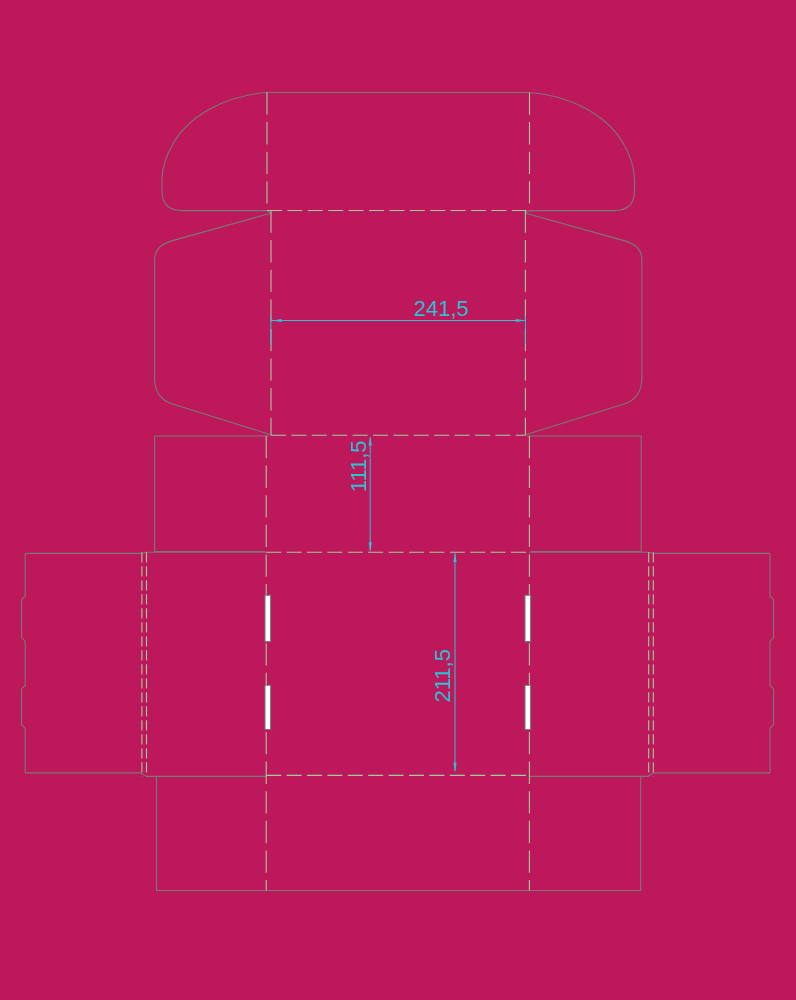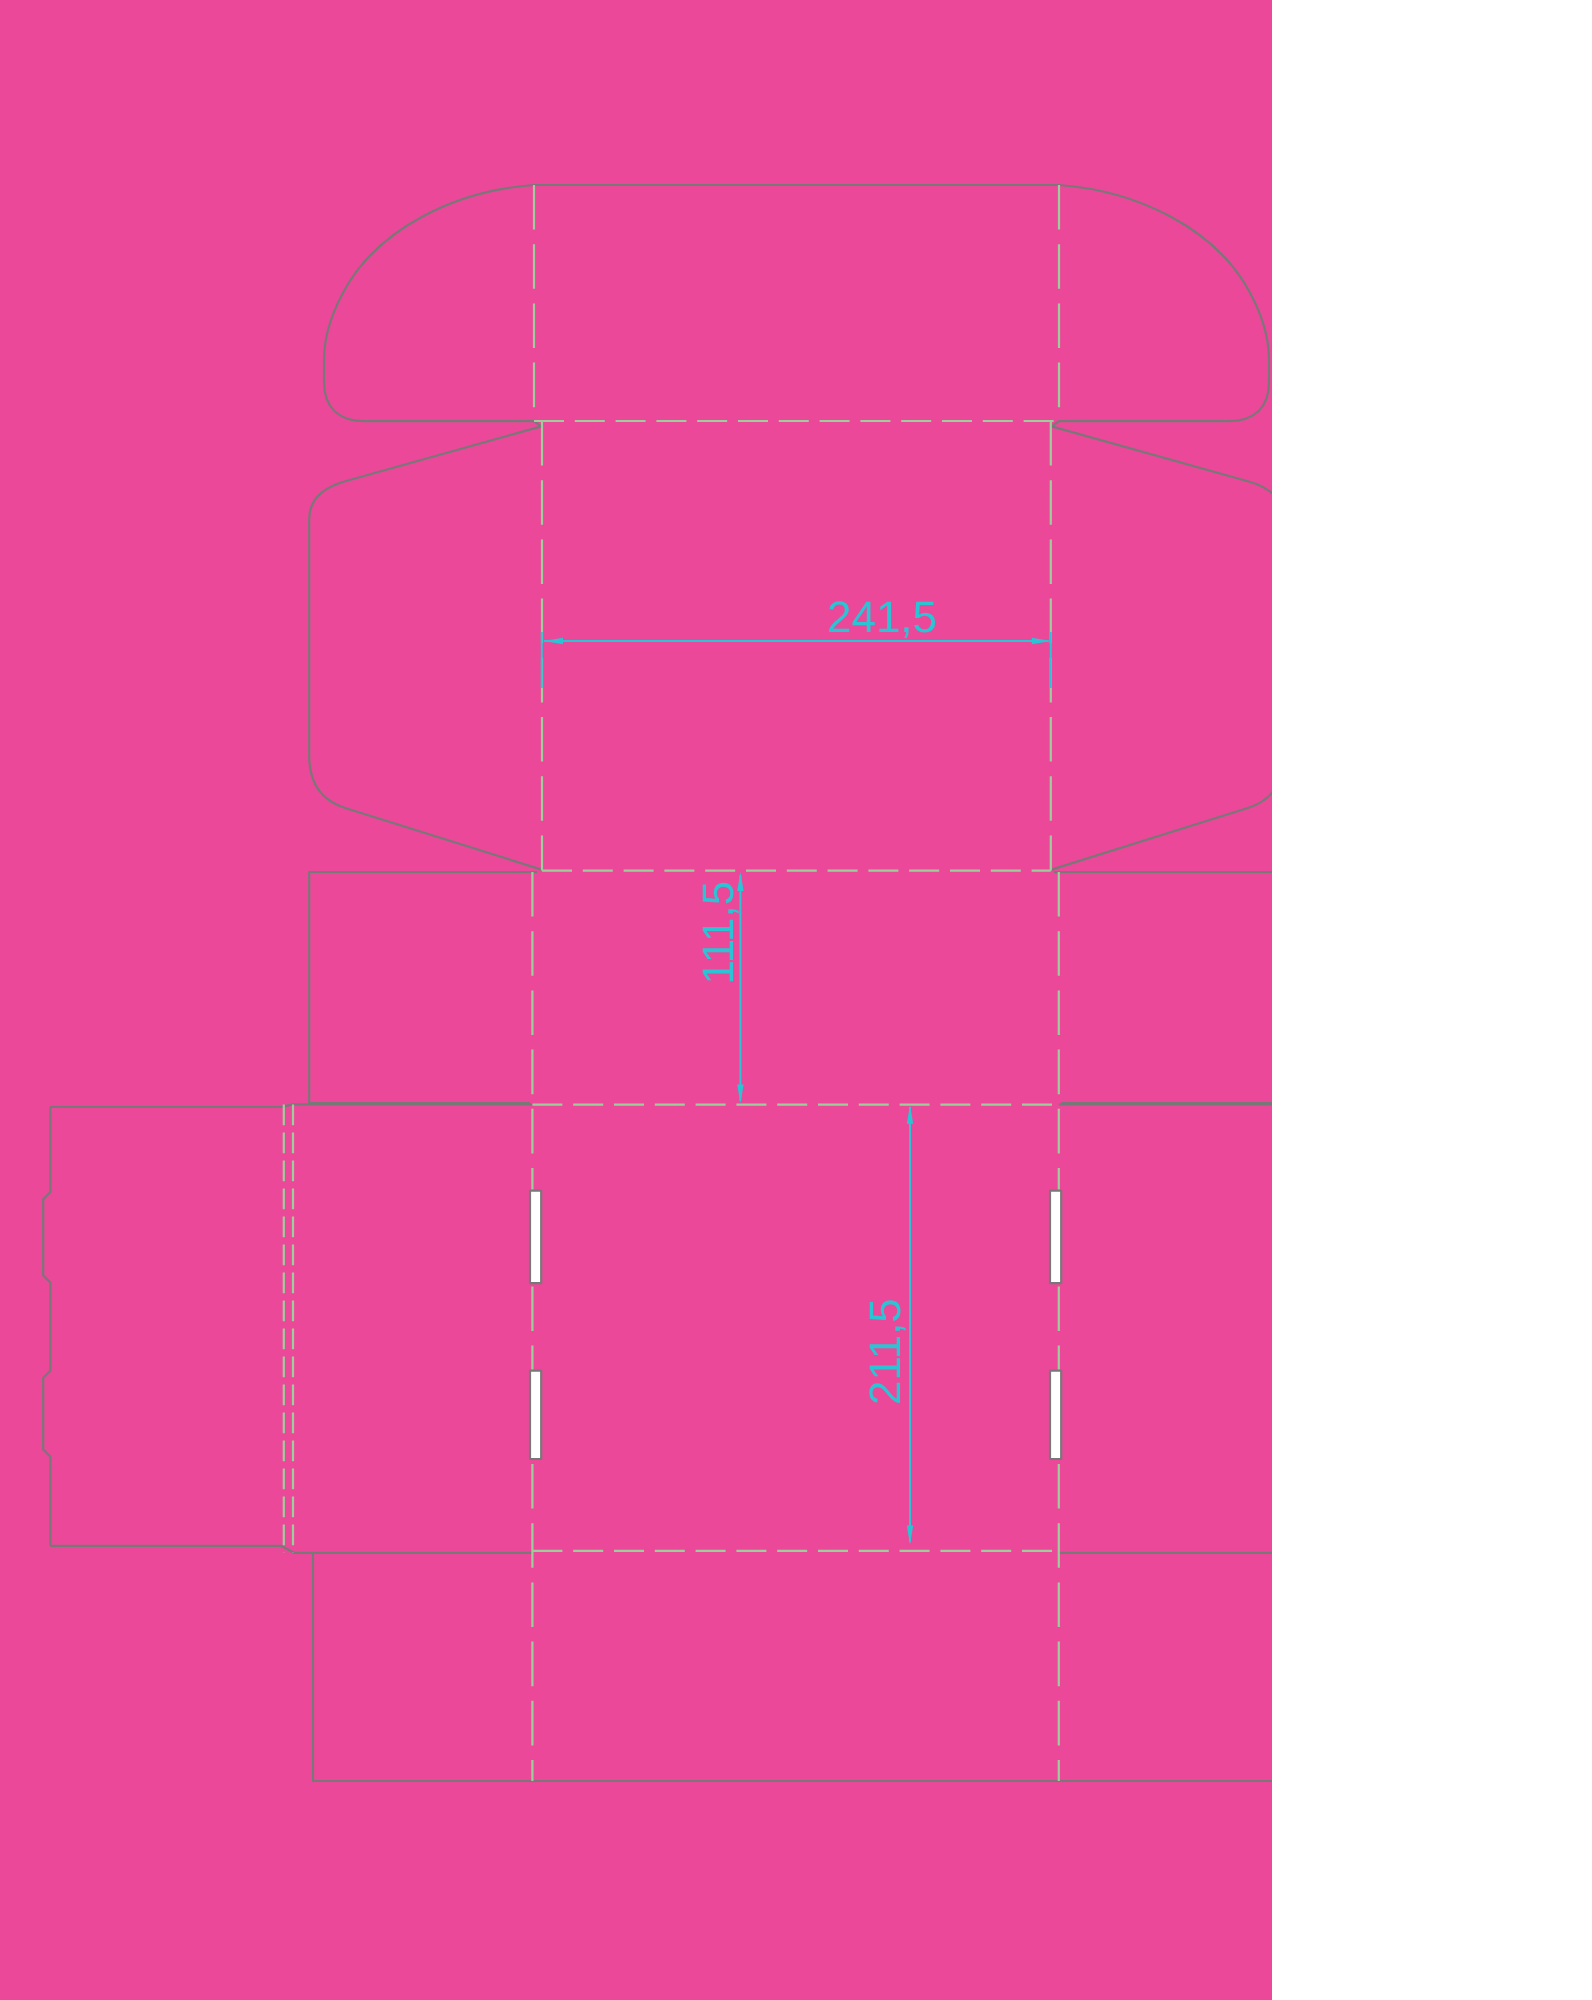--- a/index.html
+++ b/index.html
@@ -1,16 +1,16 @@
 <!DOCTYPE html>
 <html><head>
 <meta charset="utf-8">
 <style>
   html,body{margin:0;padding:0;background:#ffffff;}
-  .page{width:636px;height:1000px;position:relative;background:#ec4899;overflow:hidden;}
+  .page{width:796px;height:1000px;position:relative;background:#be185d;overflow:hidden;}
   svg{position:absolute;left:0;top:0;}
   text{font-family:"Liberation Sans",sans-serif;fill:#2bc4d5;}
 </style>
 </head>
 <body>
 
 <div class="page">
 <svg width="796" height="1000" viewBox="0 0 796 1000">
   <g fill="none" stroke-linejoin="round" stroke-linecap="butt">
 

